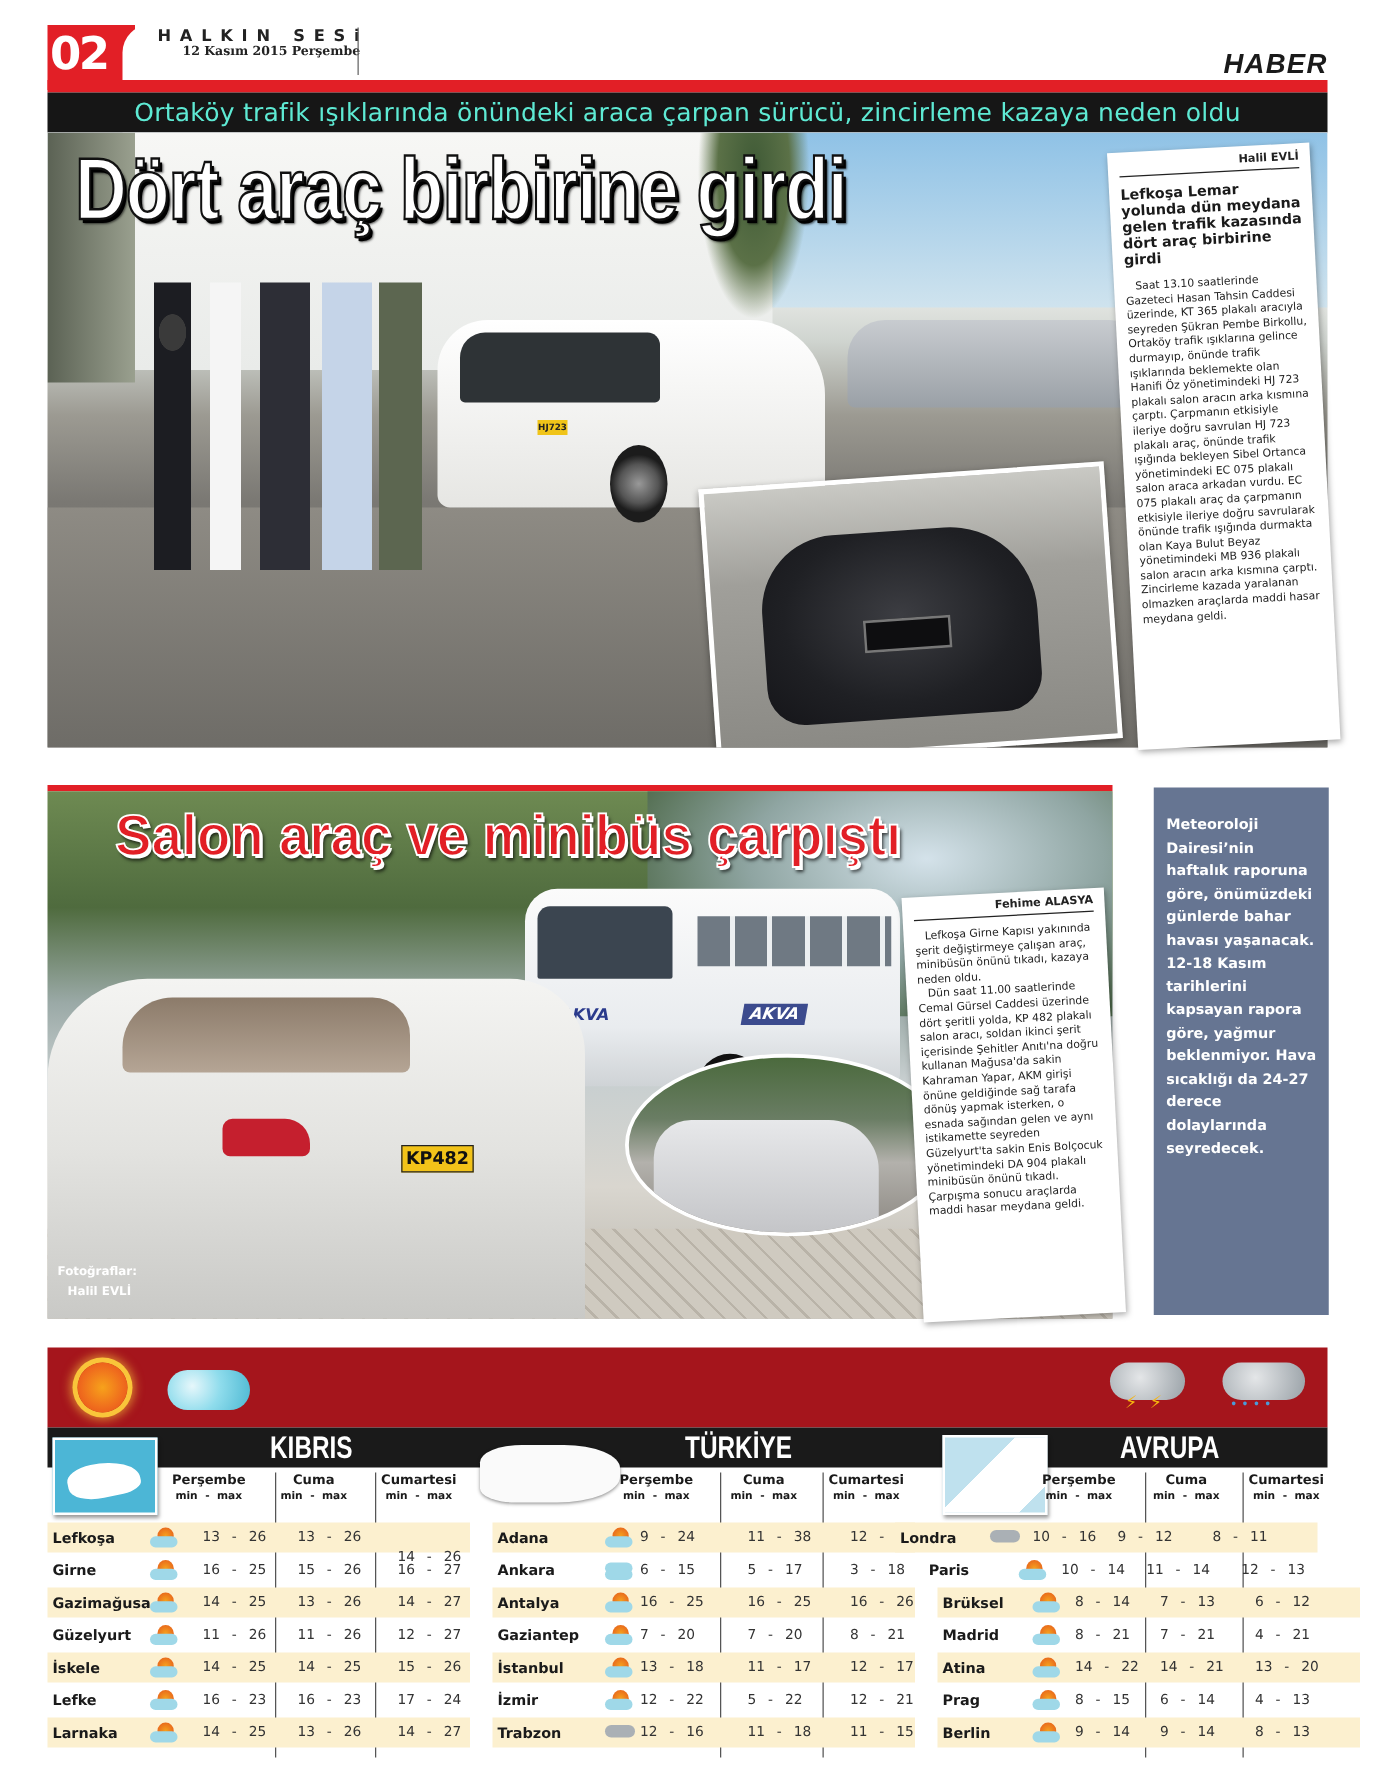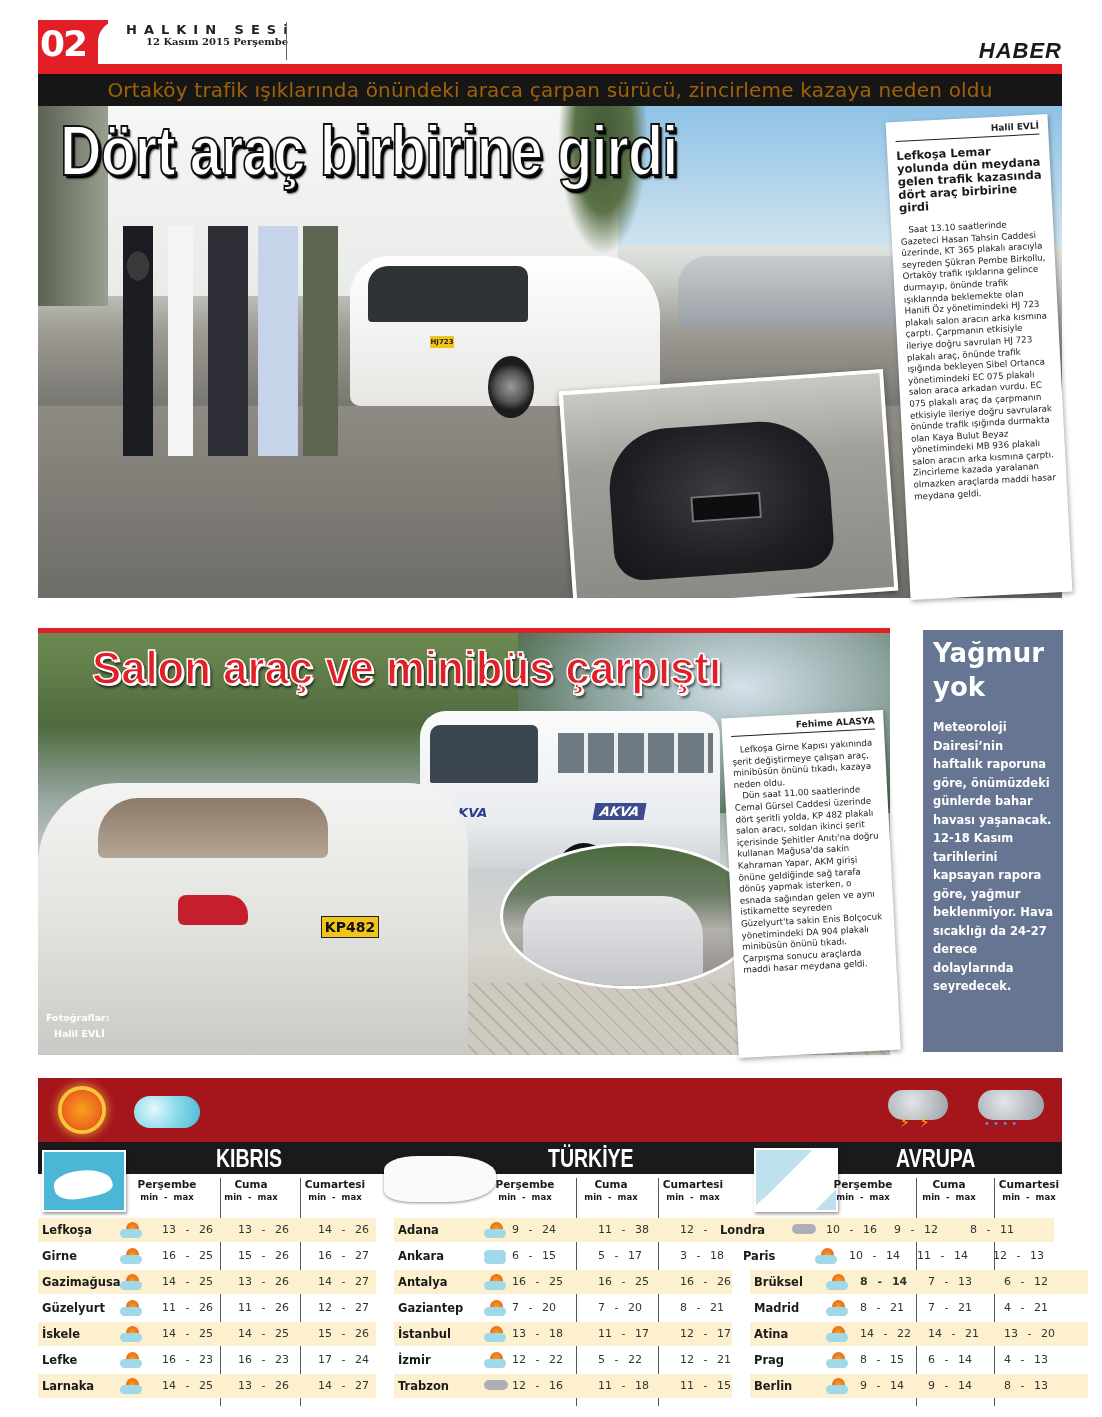--- a/index.html
+++ b/index.html
@@ -8,21 +8,21 @@
 
   
   .page-num-block { position: absolute; left: 38px; top: 20px; width: 70px; height: 52px; background: #e21f26; }
   .page-num { position: absolute; left: 40px; top: 22px; color: #fff; font: bold 36px/44px "DejaVu Sans", sans-serif; letter-spacing: -2px; }
   .page-num-curve { position: absolute; left: 98px; top: 20px; width: 40px; height: 52px; background: #fff; border-radius: 22px 0 0 0; }
   .paper-name { position: absolute; left: 126px; top: 22px; font: bold 13px "DejaVu Sans", sans-serif; letter-spacing: 7px; color: #222; }
   .paper-date { position: absolute; left: 126px; top: 36px; font: bold 10px "DejaVu Serif", serif; color: #222; margin-left: 20px; }
   .masthead-divider { position: absolute; left: 286px; top: 22px; width: 1px; height: 38px; background: #666; }
   .section-label { position: absolute; right: 40px; top: 38px; font: italic 900 22px "Liberation Sans", sans-serif; color: #1a1a1a; letter-spacing: 1px; }
   .red-rule { position: absolute; left: 38px; top: 64px; width: 1024px; height: 10px; background: #e21f26; }
-  .kicker-bar { position: absolute; left: 38px; top: 74px; width: 1024px; height: 32px; background: #161616; color: #a16207; font: 20px/32px "DejaVu Sans", sans-serif; text-align: center; letter-spacing: 0.2px; }
+  .kicker-bar { position: absolute; left: 38px; top: 74px; width: 1024px; height: 32px; background: #161616; color: #5eead4; font: 20px/32px "DejaVu Sans", sans-serif; text-align: center; letter-spacing: 0.2px; }
 
   
   .photo1 { position: absolute; left: 38px; top: 106px; width: 1024px; height: 492px; overflow: hidden;
     background:
       linear-gradient(180deg, rgba(255,255,255,0) 45%, rgba(0,0,0,0) 45%),
       linear-gradient(180deg, #e8eef2 0%, #f3f4f2 22%, #cfd4cf 34%, #9c9a92 46%, #7a7873 60%, #6f6d69 100%); }
   .p1-building { position: absolute; left: 60px; top: 0; width: 520px; height: 190px; background: linear-gradient(180deg,#f7f7f5,#e9ebe9); }
   .p1-sky { position: absolute; left: 580px; top: 0; width: 444px; height: 140px; background: linear-gradient(180deg,#8fc2e6,#cfe3ee); }
   .p1-palm { position: absolute; left: 520px; top: 0; width: 90px; height: 150px; background: radial-gradient(ellipse at 50% 20%, #3f5a36 0%, #5b7147 45%, rgba(0,0,0,0) 70%); }
   .p1-tree-left { position: absolute; left: 0; top: 0; width: 70px; height: 200px; background: linear-gradient(90deg,#5b6254,#9aa08f); }
@@ -177,21 +177,20 @@
 
 <div class="story2-box">
   <div class="byline">Fehime ALASYA</div>
   <div class="story2-body">
     <p>Lefkoşa Girne Kapısı yakınında şerit değiştirmeye çalışan araç, minibüsün önünü tıkadı, kazaya neden oldu.</p>
     <p>Dün saat 11.00 saatlerinde Cemal Gürsel Caddesi üzerinde dört şeritli yolda, KP 482 plakalı salon aracı, soldan ikinci şerit içerisinde Şehitler Anıtı'na doğru kullanan Mağusa'da sakin Kahraman Yapar, AKM girişi önüne geldiğinde sağ tarafa dönüş yapmak isterken, o esnada sağından gelen ve aynı istikamette seyreden Güzelyurt'ta sakin Enis Bolçocuk yönetimindeki DA 904 plakalı minibüsün önünü tıkadı. Çarpışma sonucu araçlarda maddi hasar meydana geldi.</p>
   </div>
 </div>
 
 <div class="sidebar">
-  <div class="sidebar-title">Yağmur yok</div>
   <div class="sidebar-text">Meteoroloji Dairesi’nin haftalık raporuna göre, önümüzdeki günlerde bahar havası yaşanacak. 12-18 Kasım tarihlerini kapsayan rapora göre, yağmur beklenmiyor. Hava sıcaklığı da 24-27 derece dolaylarında seyredecek.</div>
 </div>
 
 <div class="weather">
   <div class="weather-head"></div>
   <div class="sun-icon-big"></div>
   <div class="cloud-icon-big"></div>
   <div class="storm-icon"></div>
   <div class="rain-icon"></div>
 
@@ -220,21 +219,21 @@
       <div class="col-sep" style="left: 182px;"></div>
       <div class="col-sep" style="left: 262px;"></div>
       <div class="city-row odd" style="left: 0px; top: 140px;">
         <div class="city-name">Lefkoşa</div>
         <div class="wx-icon" style="left: 80px;">
           <div class="sun"></div>
           <div class="cloud"></div>
         </div>
         <div class="temp" style="left: 124px;">13 - 26</div>
         <div class="temp" style="left: 200px;">13 - 26</div>
-        <div class="temp" style="left: 280px;">14 - 26</div>
+        <div class="temp" style="left: 280px; margin-top: 16px;">14 - 26</div>
       </div>
       <div class="city-row" style="left: 0px; top: 166px;">
         <div class="city-name">Girne</div>
         <div class="wx-icon" style="left: 80px;">
           <div class="sun"></div>
           <div class="cloud"></div>
         </div>
         <div class="temp" style="left: 124px;">16 - 25</div>
         <div class="temp" style="left: 200px;">15 - 26</div>
         <div class="temp" style="left: 280px;">16 - 27</div>
@@ -404,21 +403,21 @@
         <div class="temp" style="left: 110px;">10 - 14</div>
         <div class="temp" style="left: 178px;">11 - 14</div>
         <div class="temp" style="left: 254px;">12 - 13</div>
       </div>
       <div class="city-row odd" style="left: 712px; top: 192px;">
         <div class="city-name">Brüksel</div>
         <div class="wx-icon" style="left: 74px;">
           <div class="sun"></div>
           <div class="cloud"></div>
         </div>
-        <div class="temp" style="left: 110px; font-weight: bold;">8 - 14</div>
+        <div class="temp" style="left: 110px;">8 - 14</div>
         <div class="temp" style="left: 178px;">7 - 13</div>
         <div class="temp" style="left: 254px;">6 - 12</div>
       </div>
       <div class="city-row" style="left: 712px; top: 218px;">
         <div class="city-name">Madrid</div>
         <div class="wx-icon" style="left: 74px;">
           <div class="sun"></div>
           <div class="cloud"></div>
         </div>
         <div class="temp" style="left: 110px;">8 - 21</div>

